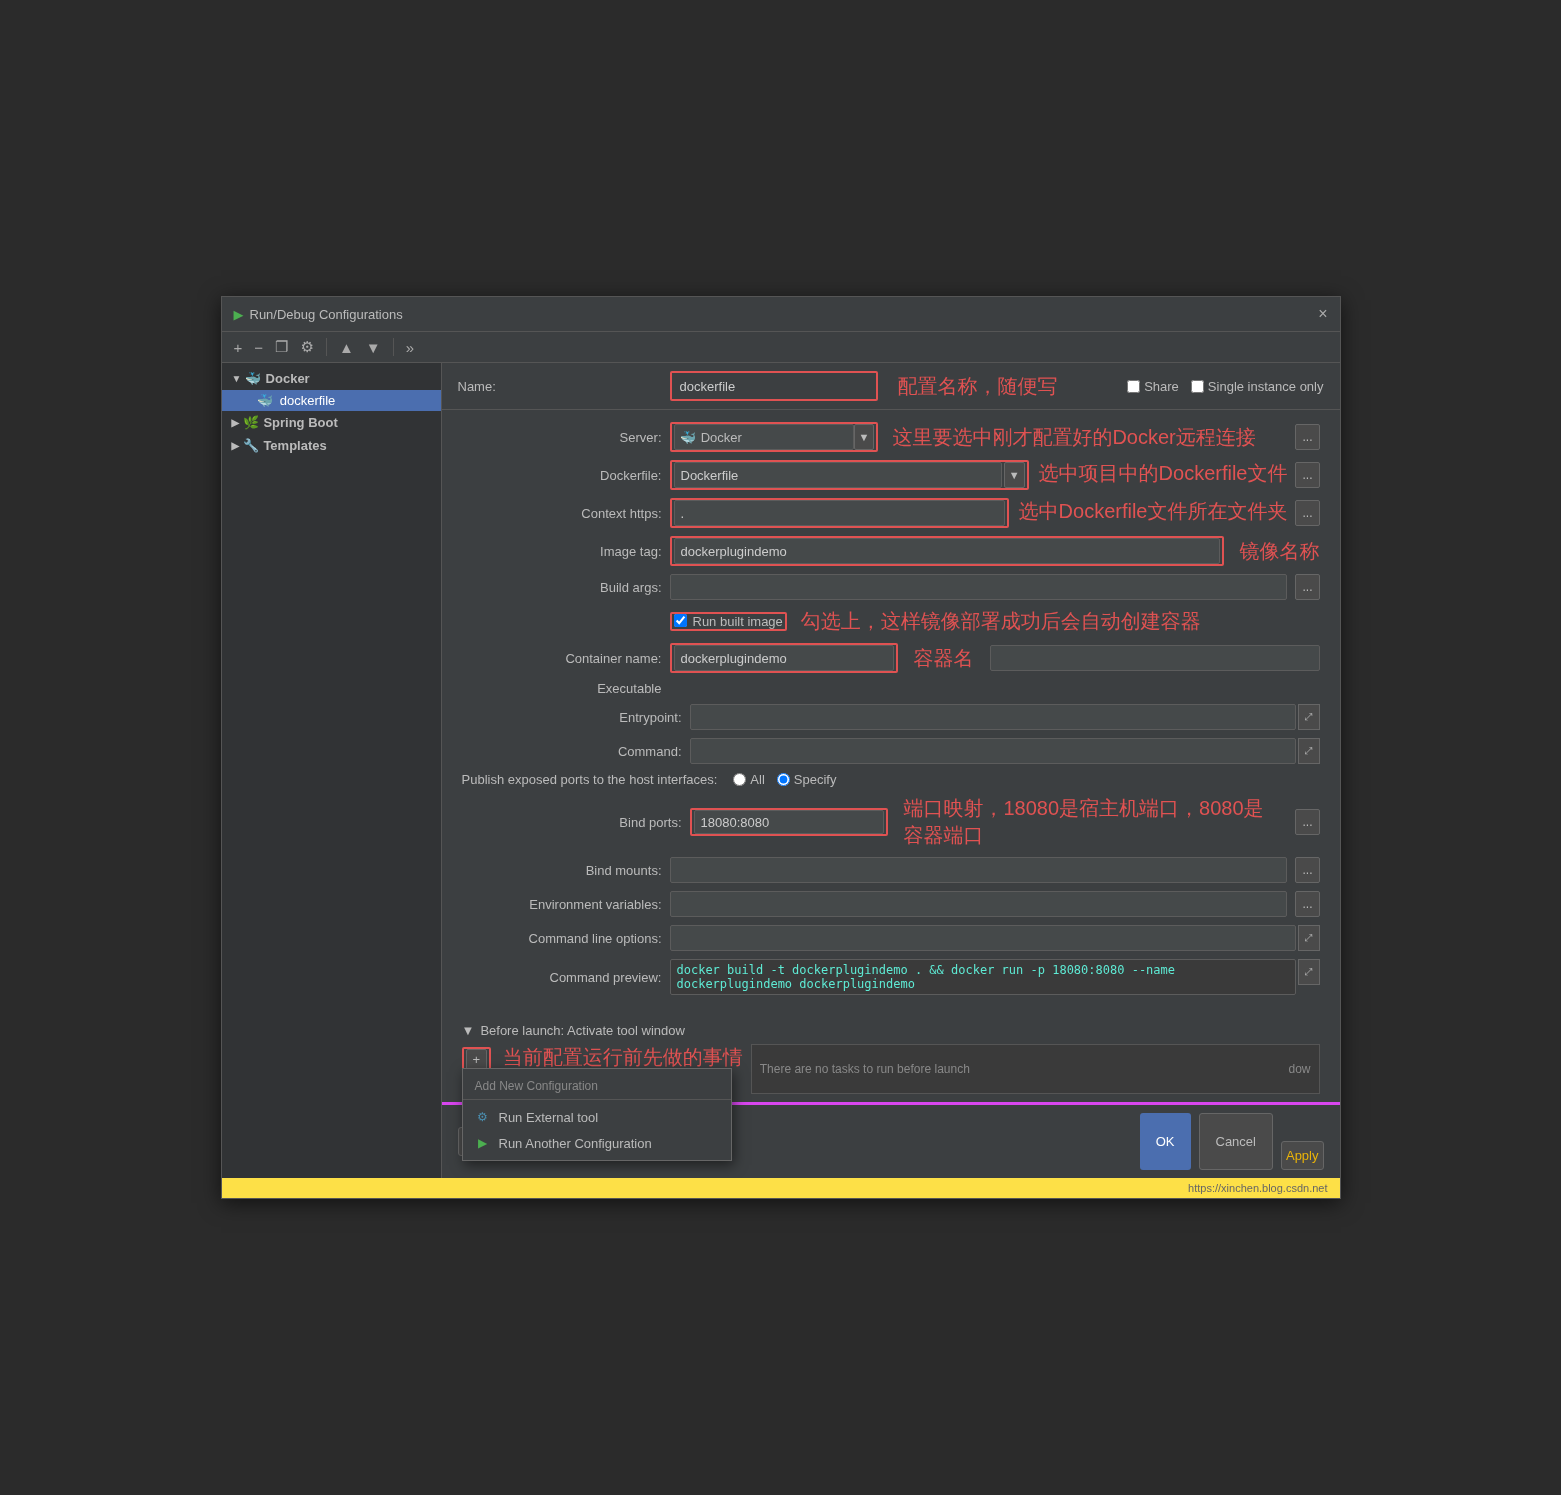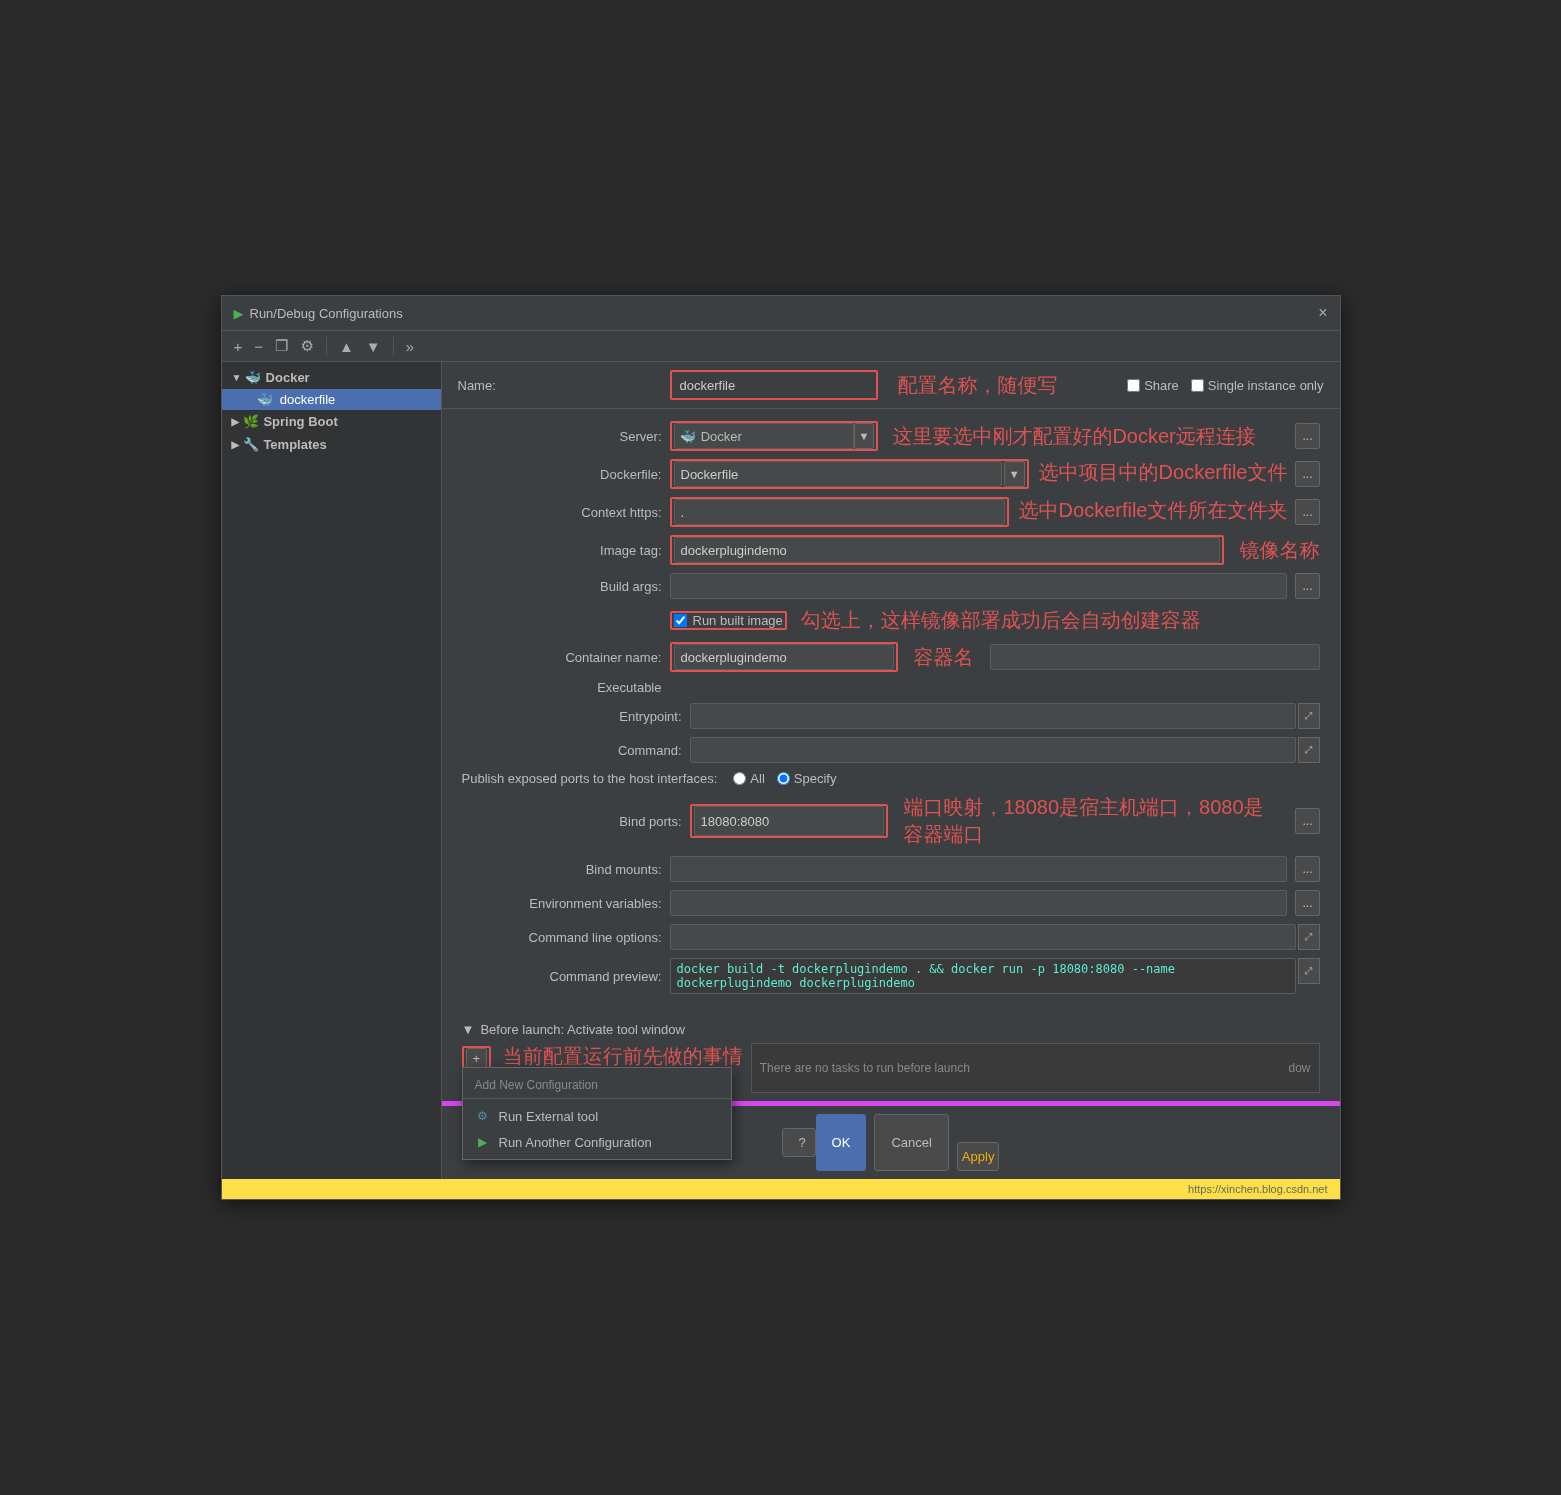--- a/index.html
+++ b/index.html
@@ -129,21 +129,21 @@
       border-radius: 2px;
       height: 26px;
     }
     .form-input-fixed {
       background: #45494a;
       border: 1px solid #5c5c5c;
       color: #ccc;
       padding: 3px 6px;
       font-size: 13px;
       border-radius: 2px;
-      height: 30px;
+      height: 24px;
     }
     .server-row {
       display: flex;
       align-items: center;
       gap: 6px;
     }
     .server-dropdown {
       display: flex;
       align-items: center;
       background: #45494a;
@@ -244,23 +244,23 @@
       cursor: pointer;
       border-radius: 2px;
       font-size: 13px;
       height: 22px;
       display: flex;
       align-items: center;
     }
     .bottom-bar {
       display: flex;
       align-items: center;
-      justify-content: center;
+      justify-content: space-between;
       padding: 8px 16px;
-      border-top: 5px solid #d946ef;
+      border-top: 3px solid #d946ef;
     }
     .bottom-right {
       display: flex;
       gap: 8px;
     }
     .btn-action {
       background: #4b6eaf;
       border: none;
       color: #fff;
       padding: 6px 16px;
@@ -511,21 +511,21 @@
           <span class="annotation-text">镜像名称</span>
         </div>
 
         <div class="form-row">
           <span class="form-label">Build args:</span>
           <input class="form-input" style="flex: 1 1 0%;" value="">
           <button class="btn-dots">...</button>
         </div>
 
         <div class="checkbox-row">
-          <span class="annotation" style="display:flex;align-items:center;gap:6px;">
+          <span class="annotation" style="display:flex;align-items:flex-start;gap:6px;">
             <input type="checkbox" checked="" style="">
             <span>Run built image</span>
           </span>
           <span class="annotation-text">勾选上，这样镜像部署成功后会自动创建容器</span>
         </div>
 
         <div class="form-row">
           <span class="form-label">Container name:</span>
           <span class="annotation" style="display:flex;gap:4px;">
             <input class="form-input" style="width: 220px;" value="dockerplugindemo">

